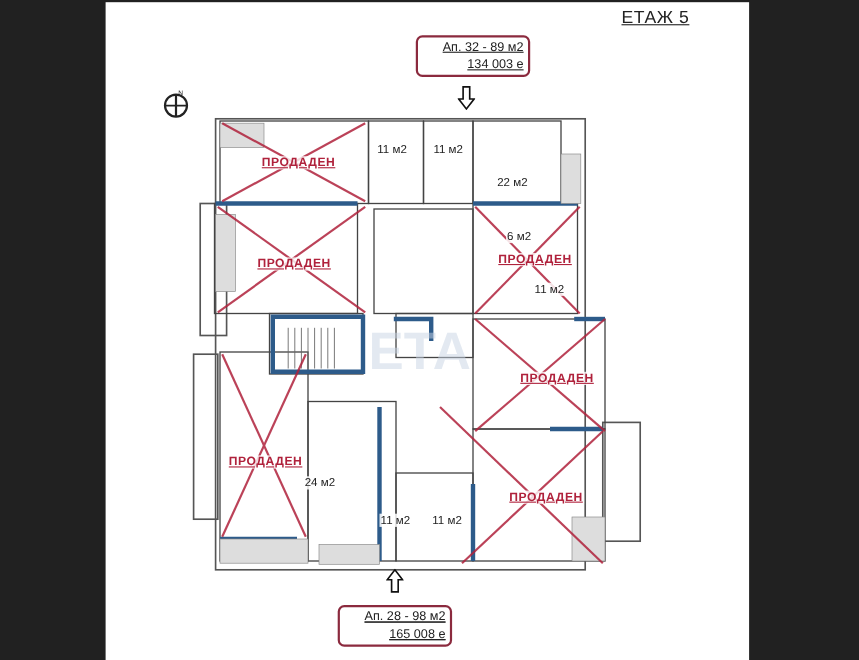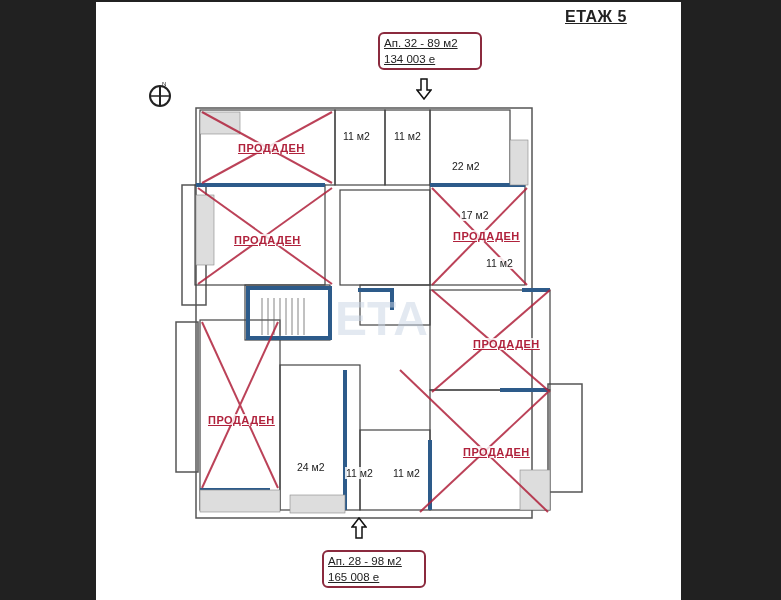--- a/index.html
+++ b/index.html
@@ -1,19 +1,19 @@
 <!DOCTYPE html>
 <html><head>
 <meta charset="utf-8">
 <style>
   html, body { margin:0; padding:0; }
   body { width:781px; height:600px; background:#212121; position:relative; overflow:hidden; font-family:"Liberation Sans", sans-serif; }
   .page { position:absolute; left:96px; top:2px; width:585px; height:598px; background:#ffffff; }
-  .floor-title { position:absolute; left:565px; top:8px; font-size:16px; font-weight:bold; color:#222; text-decoration:underline; letter-spacing:0.5px; }
-  .price-box { position:absolute; border:2px solid #8b2a3e; border-radius:6px; background:#fff; text-align:left; font-size:11.5px; line-height:16px; color:#222; padding:1px 4px; }
+  .floor-title { position:absolute; left:565px; top:8px; font-size:16px; font-weight:normal; color:#222; text-decoration:underline; letter-spacing:0.5px; }
+  .price-box { position:absolute; border:2px solid #8b2a3e; border-radius:6px; background:#fff; text-align:right; font-size:11.5px; line-height:16px; color:#222; padding:1px 4px; }
   .price-box span { display:block; text-decoration:underline; }
   .arrow { position:absolute; }
   .compass { position:absolute; left:145px; top:80px; }
   svg.plan { position:absolute; left:0; top:0; }
   .sold { position:absolute; font-size:11px; font-weight:bold; color:#b0223c; letter-spacing:0.5px; background:rgba(255,255,255,0.8); padding:0 1px;text-decoration:underline; }
   .area { position:absolute; font-size:10.5px; color:#222; background:rgba(255,255,255,0.85); padding:0 1px; }
 </style>
 </head>
 <body>
 
@@ -114,32 +114,32 @@
   <svg width="16" height="22" viewBox="0 0 16 22">
       <path d="M5 1 H11 V12 H15 L8 21 L1 12 H5 Z" fill="#fff" stroke="#111" stroke-width="1.5"></path>
     </svg>
 </div>
 
 <div class="arrow" style="left:351px; top:517px;">
   <svg width="16" height="22" viewBox="0 0 16 22">
       <path d="M5 21 H11 V10 H15 L8 1 L1 10 H5 Z" fill="#fff" stroke="#111" stroke-width="1.5"></path>
     </svg>
 </div>
-<div class="price-box" style="left:322px; top:550px; width:92px;text-decoration:underline;">
+<div class="price-box" style="left:307px; top:550px; width:92px;text-decoration:underline;">
   <span>Ап. 28 - 98 м2</span>
   <span>165 008 е</span>
 </div>
 
 <div class="sold" style="left:237px; top:142px;">ПРОДАДЕН</div>
 <div class="sold" style="left:233px; top:234px;">ПРОДАДЕН</div>
 <div class="sold" style="left:452px; top:230px;">ПРОДАДЕН</div>
 <div class="sold" style="left:472px; top:338px;">ПРОДАДЕН</div>
 <div class="sold" style="left:207px; top:414px;">ПРОДАДЕН</div>
 <div class="sold" style="left:462px; top:446px;">ПРОДАДЕН</div>
 
 <div class="area" style="left:342px; top:130px;">11 м2</div>
 <div class="area" style="left:393px; top:130px;">11 м2</div>
 <div class="area" style="left:451px; top:143px;margin-top:17px;">22 м2</div>
-<div class="area" style="left:460px; top:209px;">17 м2</div>
+<div class="area" style="left:460px; top:209px;">6 м2</div>
 <div class="area" style="left:485px; top:257px;">11 м2</div>
-<div class="area" style="left:296px; top:433px;margin-top:28px;">24 м2</div>
+<div class="area" style="left:276px; top:433px;">24 м2</div>
 <div class="area" style="left:345px; top:467px;">11 м2</div>
 <div class="area" style="left:392px; top:467px;">11 м2</div>
 
 </body></html>

